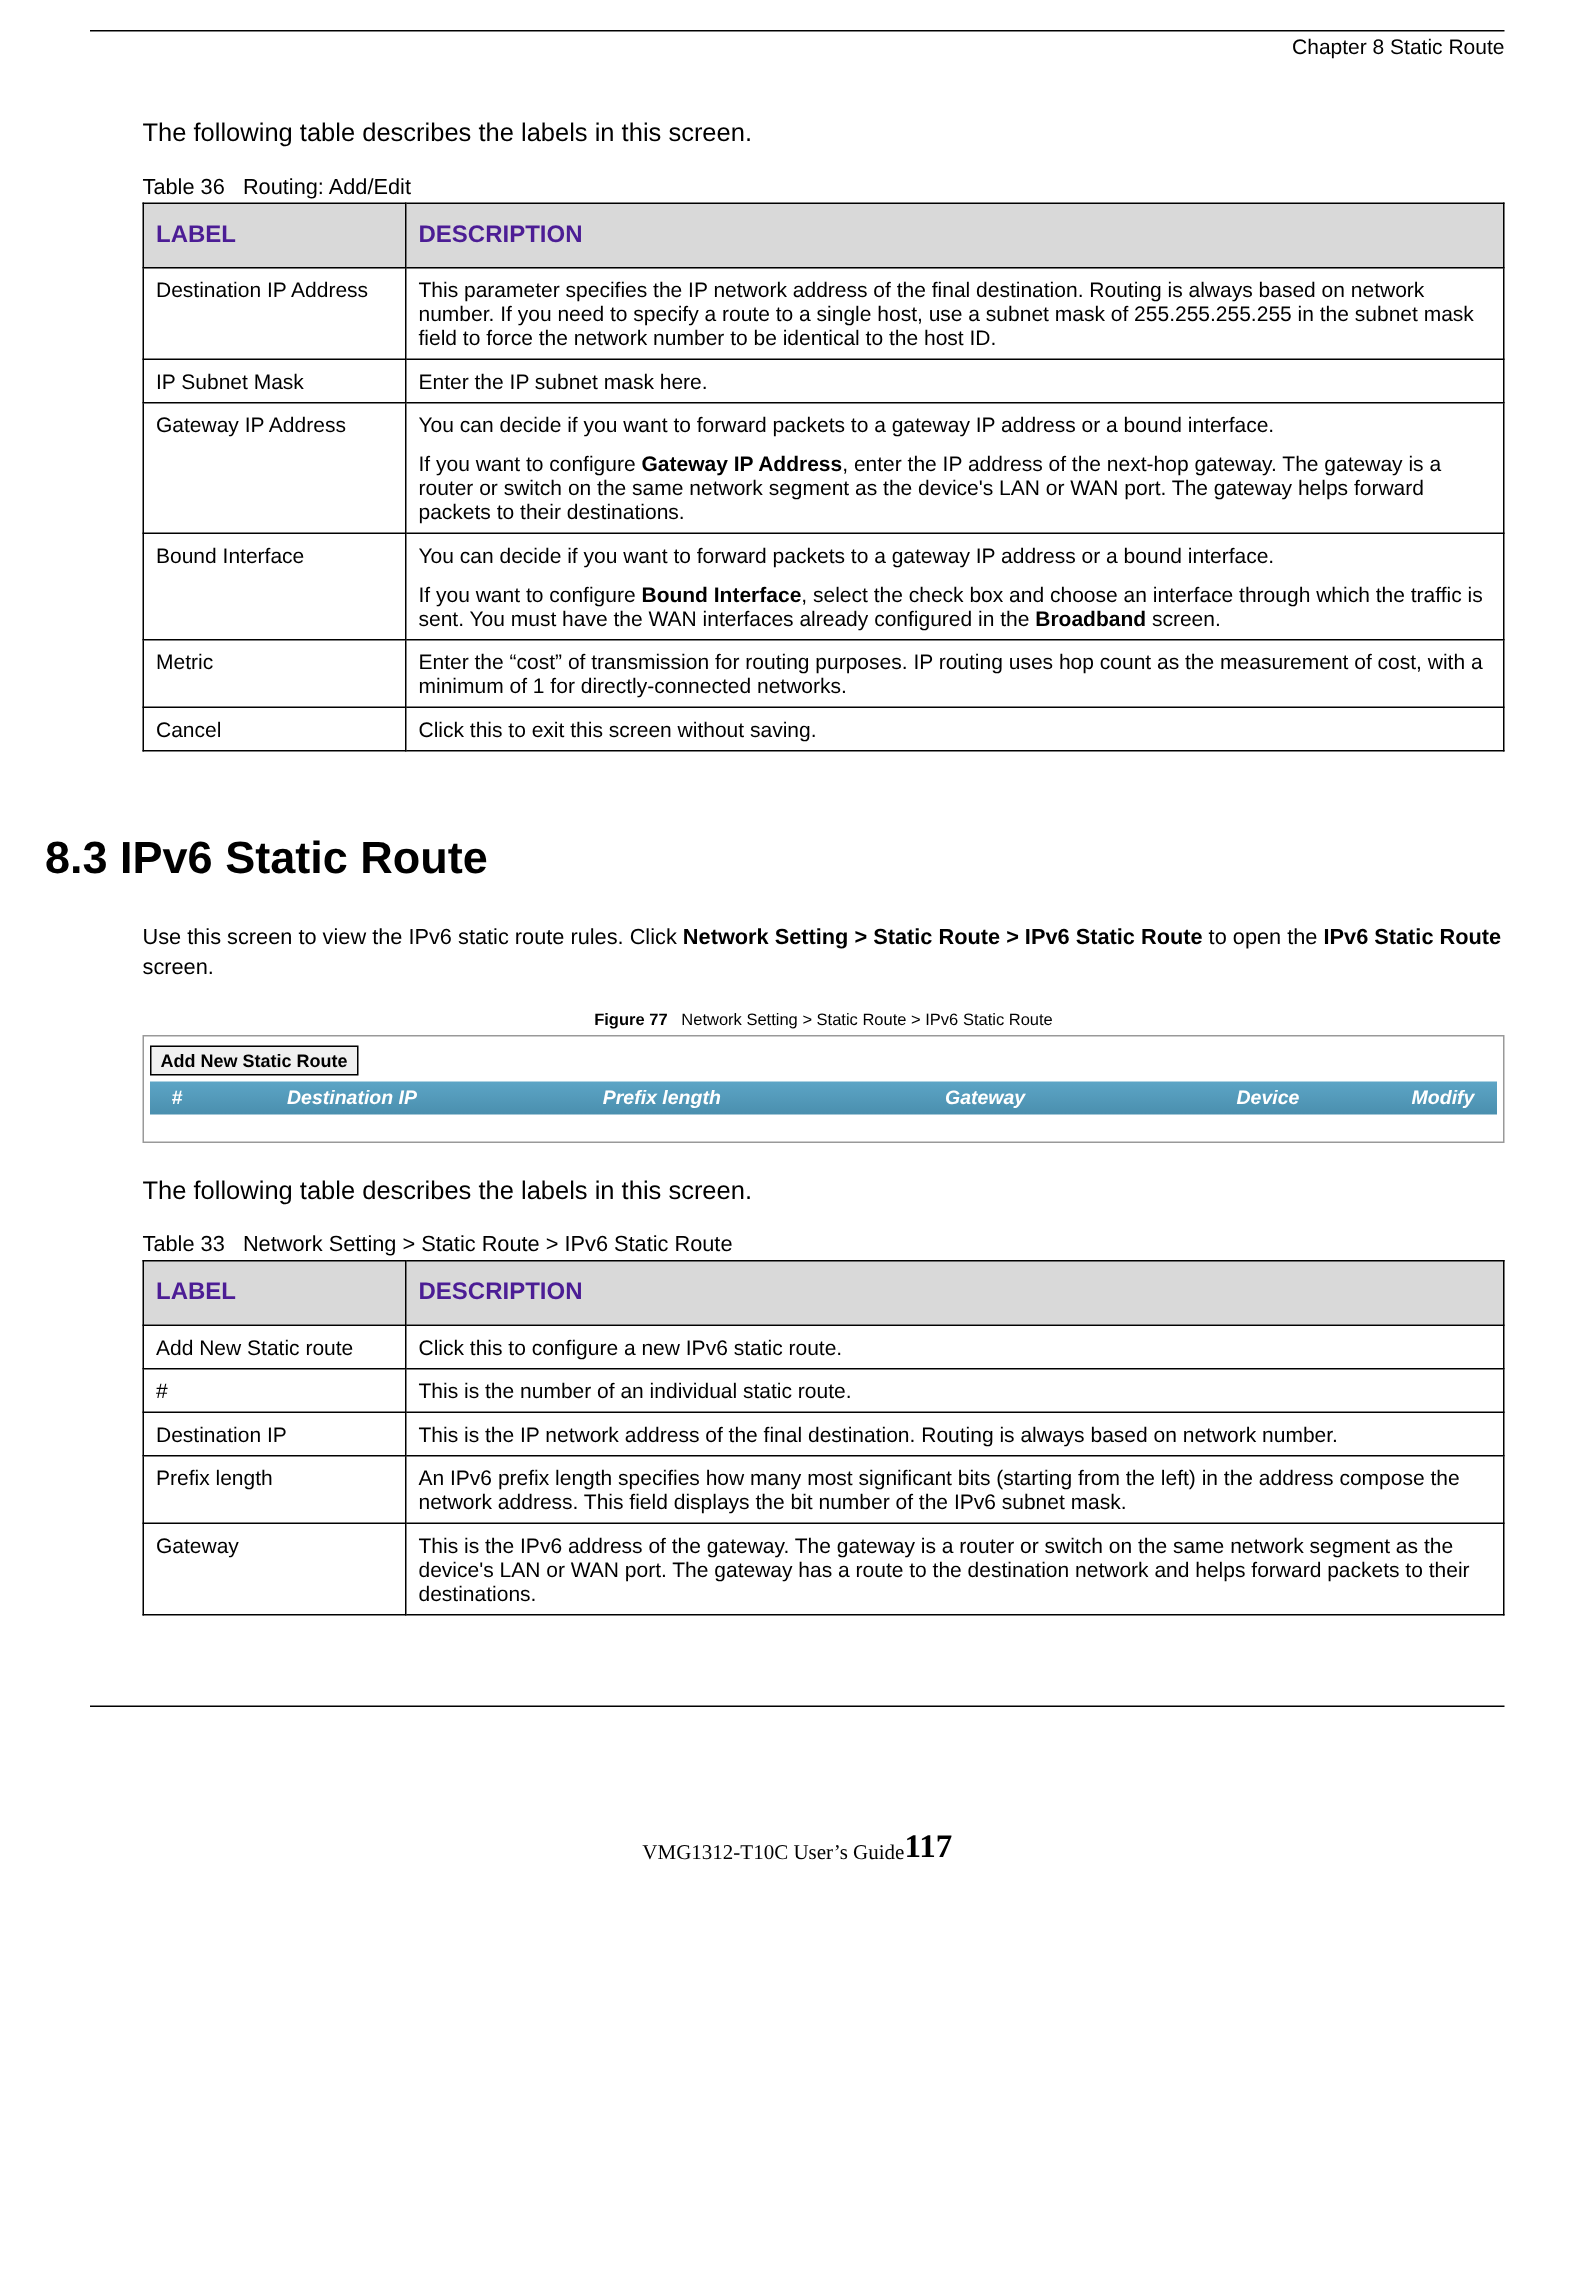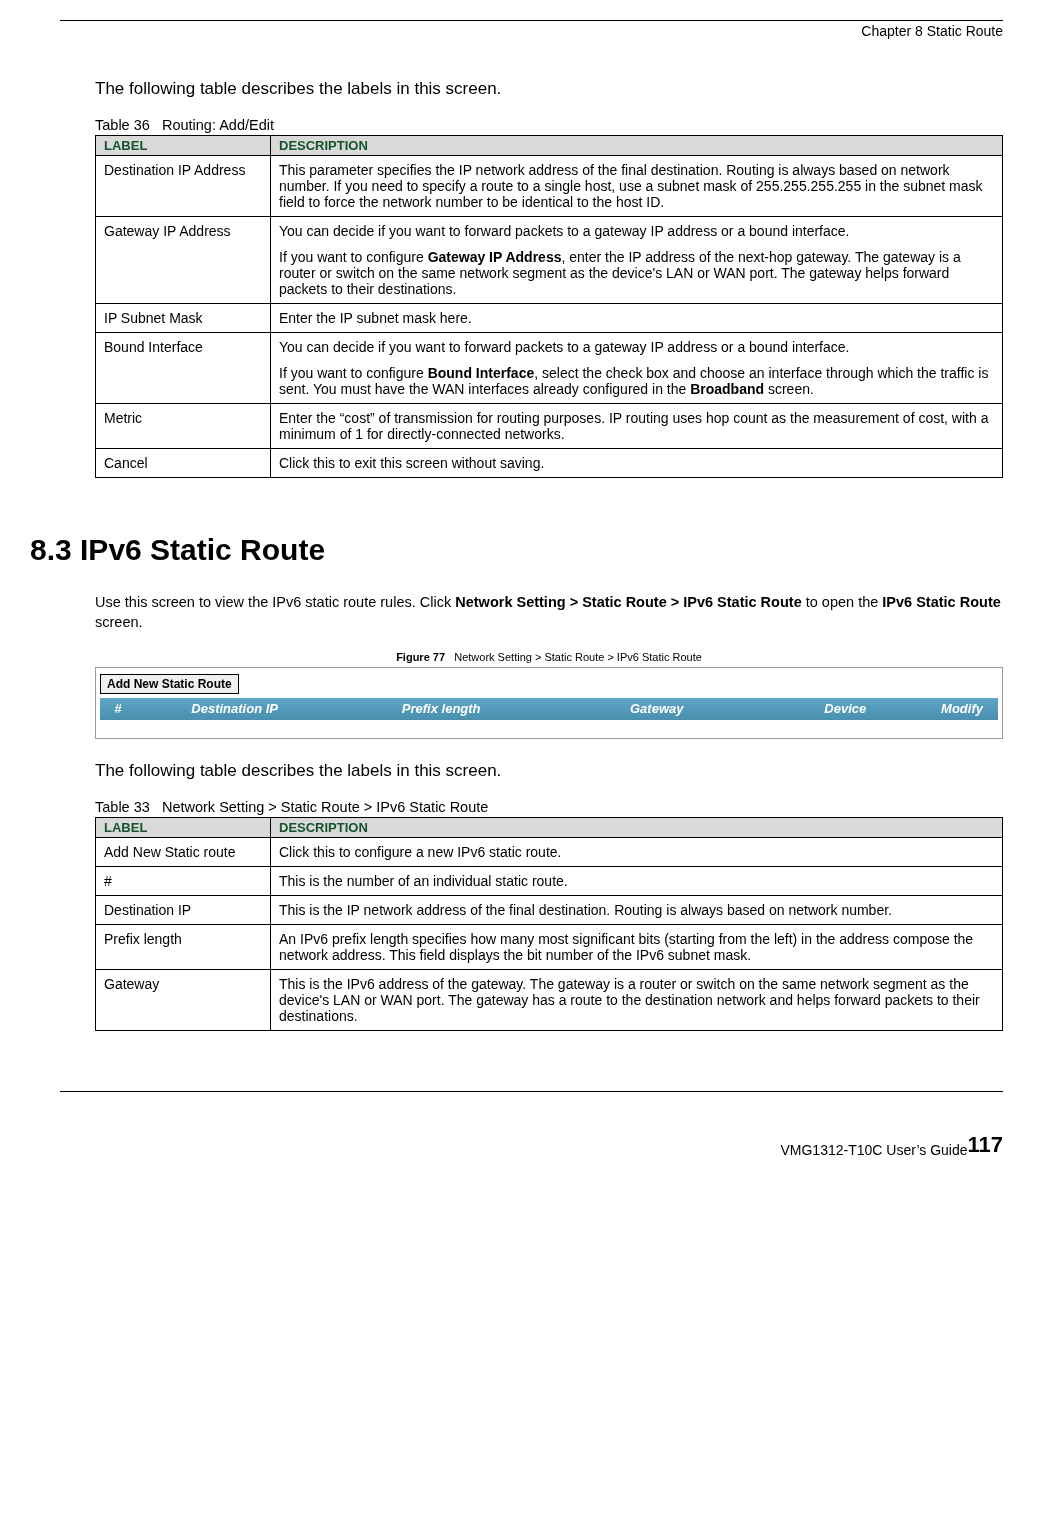--- a/index.html
+++ b/index.html
@@ -41,26 +41,26 @@
     }
     table.desc-table {
       width: calc(100% - 35px);
       margin-left: 35px;
       border-collapse: collapse;
       border: 1.5px solid #000;
       font-size: 14px;
     }
     table.desc-table th {
       background: #d9d9d9;
-      color: #14532d;
+      color: #4c1d95;
       text-align: left;
-      padding: 2px 8px;
+      padding: 12px 8px;
       border: 1px solid #000;
       font-weight: bold;
-      font-size: 13px;
+      font-size: 16px;
     }
     table.desc-table td {
       padding: 6px 8px;
       border: 1px solid #000;
       vertical-align: top;
       font-size: 14px;
     }
     table.desc-table td.label-col {
       width: 175px;
     }
@@ -117,25 +117,26 @@
       padding: 2px 0;
     }
     .col-num { width: 4%; }
     .col-dest { width: 22%; }
     .col-prefix { width: 24%; }
     .col-gw { width: 24%; }
     .col-dev { width: 18%; }
     .col-mod { width: 8%; }
     .footer {
       display: flex;
-      justify-content: flex-end;
+      justify-content: center;
       align-items: flex-end;
-      margin-top: 35px;
+      margin-top: 75px;
       padding-top: 5px;
       font-size: 14px;
+      font-family: Liberation Serif, serif;
     }
     .footer-line {
       border-top: 1.5px solid #000;
       margin-top: 60px;
     }
     .page-num {
       font-size: 22px;
       font-weight: bold;
     }
     p.gap {
@@ -157,31 +158,31 @@
   <thead>
     <tr>
       <th class="label-col">LABEL</th>
       <th>DESCRIPTION</th>
     </tr>
   </thead>
   <tbody>
     <tr>
       <td class="label-col">Destination IP Address</td>
       <td>This parameter specifies the IP network address of the final destination.  Routing is always based on network number. If you need to specify a route to a single host, use a subnet mask of 255.255.255.255 in the subnet mask field to force the network number to be identical to the host ID.</td>
+    </tr>
+    <tr>
+      <td class="label-col">IP Subnet Mask</td>
+      <td>Enter the IP subnet mask here.</td>
     </tr>
     <tr>
       <td class="label-col">Gateway IP Address</td>
       <td>
         <p>You can decide if you want to forward packets to a gateway IP address or a bound interface.</p>
         <p class="gap"><span>If you want to configure </span><b>Gateway IP Address</b><span>, enter the IP address of the next-hop gateway. The gateway is a router or switch on the same network segment as the device's LAN or WAN port. The gateway helps forward packets to their destinations.</span></p>
       </td>
-    </tr>
-    <tr>
-      <td class="label-col">IP Subnet Mask</td>
-      <td>Enter the IP subnet mask here.</td>
     </tr>
     <tr>
       <td class="label-col">Bound Interface</td>
       <td>
         <p>You can decide if you want to forward packets to a gateway IP address or a bound interface.</p>
         <p class="gap"><span>If you want to configure </span><b>Bound Interface</b><span>, select the check box and choose an interface through which the traffic is sent. You must have the WAN interfaces already configured in the </span><b>Broadband</b><span> screen.</span></p>
       </td>
     </tr>
     <tr>
       <td class="label-col">Metric</td>

